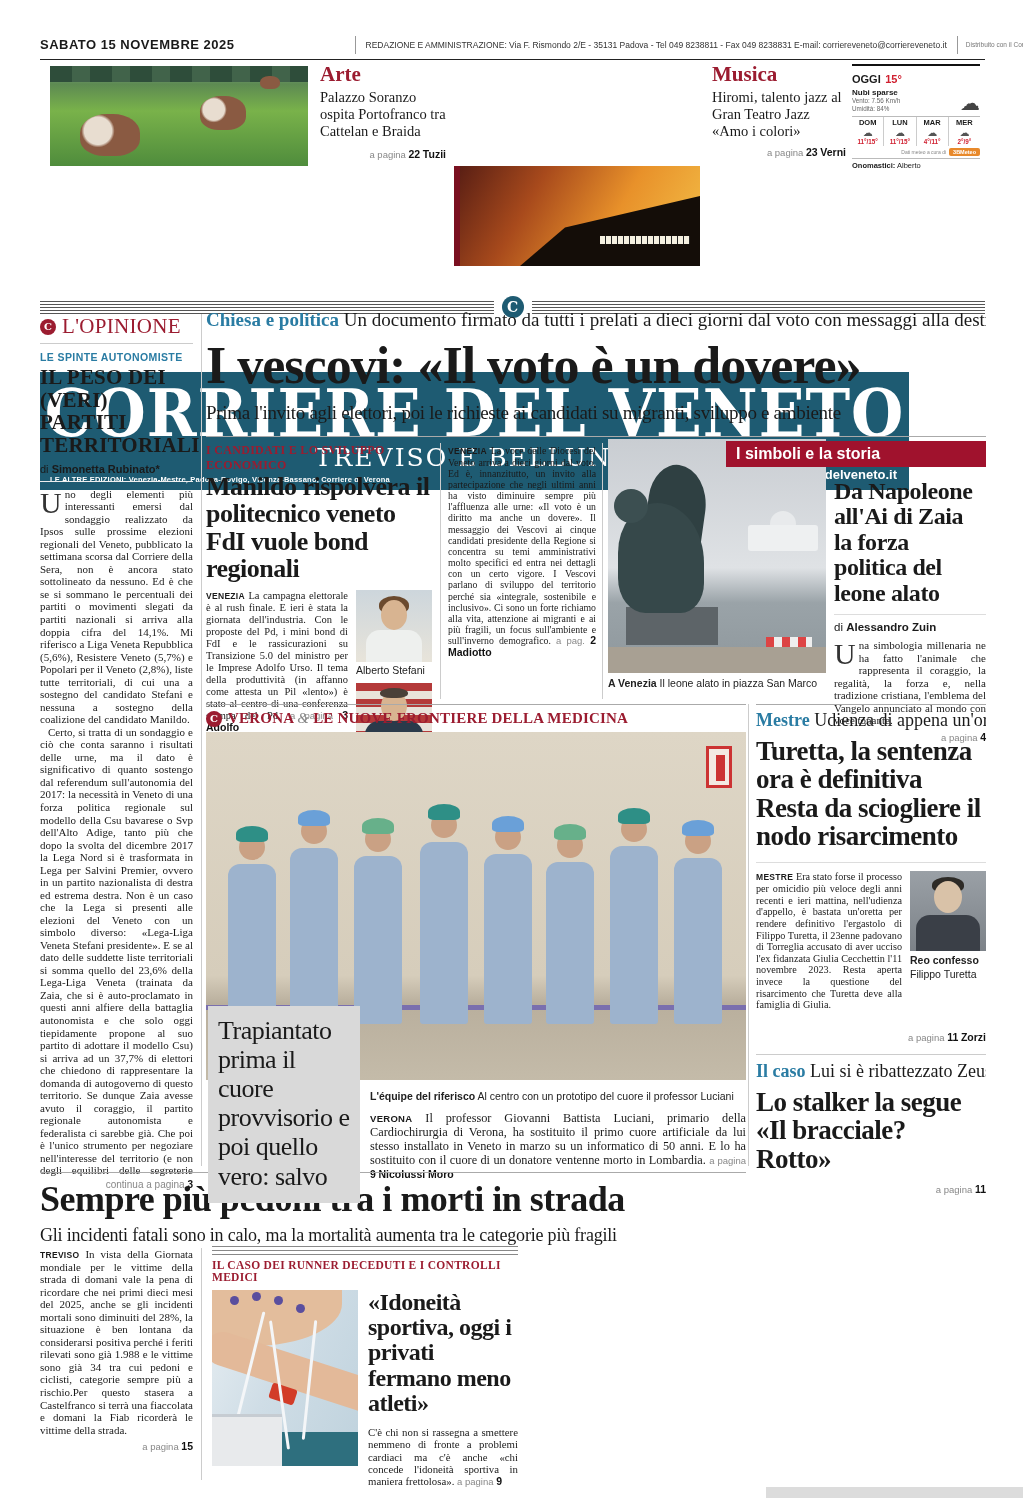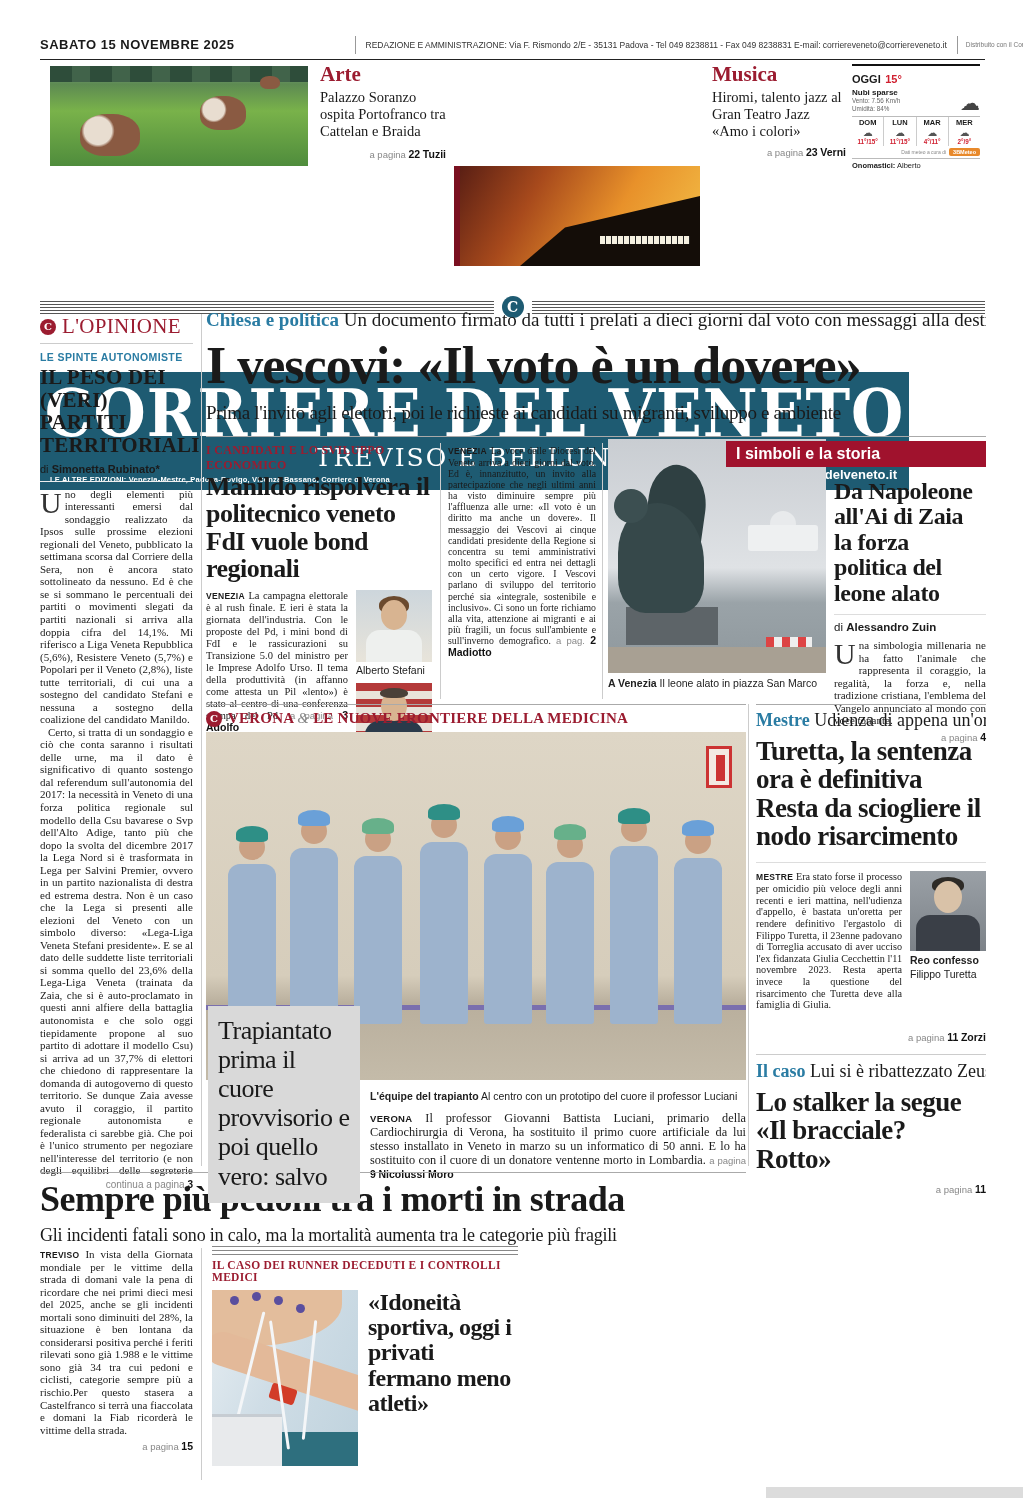--- a/index.html
+++ b/index.html
@@ -382,21 +382,21 @@
       <div class="person alt" style="left:278px;height:170px;"></div>
       <div class="person grn" style="left:340px;height:162px;"></div>
       <div class="person" style="left:404px;height:178px;"></div>
       <div class="person alt" style="left:468px;height:166px;"></div>
     </div>
     <div class="abs overlay-box" style="left:2px;top:302px;width:152px;z-index:4;">
       <div class="t">Trapiantato prima il cuore provvisorio e poi quello vero: salvo</div>
     </div>
     <div style="margin-left:164px;margin-top:10px;width:376px;">
       <div class="cap">
-        <b>L'équipe del trapianto</b>
+        <b>L'équipe del riferisco</b>
         <span>Al centro con un prototipo del cuore il professor Luciani</span>
       </div>
       <div class="body-txt" style="font-size:12.3px;margin-top:8px;">
         <span class="lead-city" style="font-size:9.5px;">VERONA</span>
         <span>Il professor Giovanni Battista Luciani, primario della Cardiochirurgia di Verona, ha sostituito il primo cuore artificiale da lui stesso installato in Veneto in marzo su un informatico di 50 anni. E lo ha sostituito con il cuore di un donatore ventenne morto in Lombardia.</span>
         <span class="pageref">
           <span>a pagina</span>
           <b>9</b>
           <b>Nicolussi Moro</b>
         </span>
@@ -477,19 +477,26 @@
         <div class="dot" style="left:84px;top:14px;"></div>
         <div class="arm"></div>
         <div class="clamp"></div>
         <div class="wire" style="left:36px;top:20px;height:120px;transform:rotate(14deg);"></div>
         <div class="wire" style="left:66px;top:30px;height:130px;transform:rotate(-8deg);"></div>
         <div class="wire" style="left:96px;top:30px;height:120px;transform:rotate(6deg);"></div>
         <div class="device"></div>
       </div>
       <div style="width:150px;">
         <div class="art-title" style="font-size:24px;margin-top:0;">«Idoneità sportiva, oggi i privati fermano meno atleti»</div>
+        <div class="body-txt" style="font-size:10.8px;margin-top:10px;">
+          <span>C'è chi non si rassegna a smettere nemmeno di fronte a problemi cardiaci ma c'è anche «chi concede l'idoneità sportiva in maniera frettolosa».</span>
+          <span class="pageref">
+            <span>a pagina</span>
+            <b>9</b>
+          </span>
+        </div>
       </div>
     </div>
   </div>
 
   <div class="footbar" style="left:766px;top:1487px;width:257px;height:11px;"></div>
 
 </div>
 
 </body></html>

